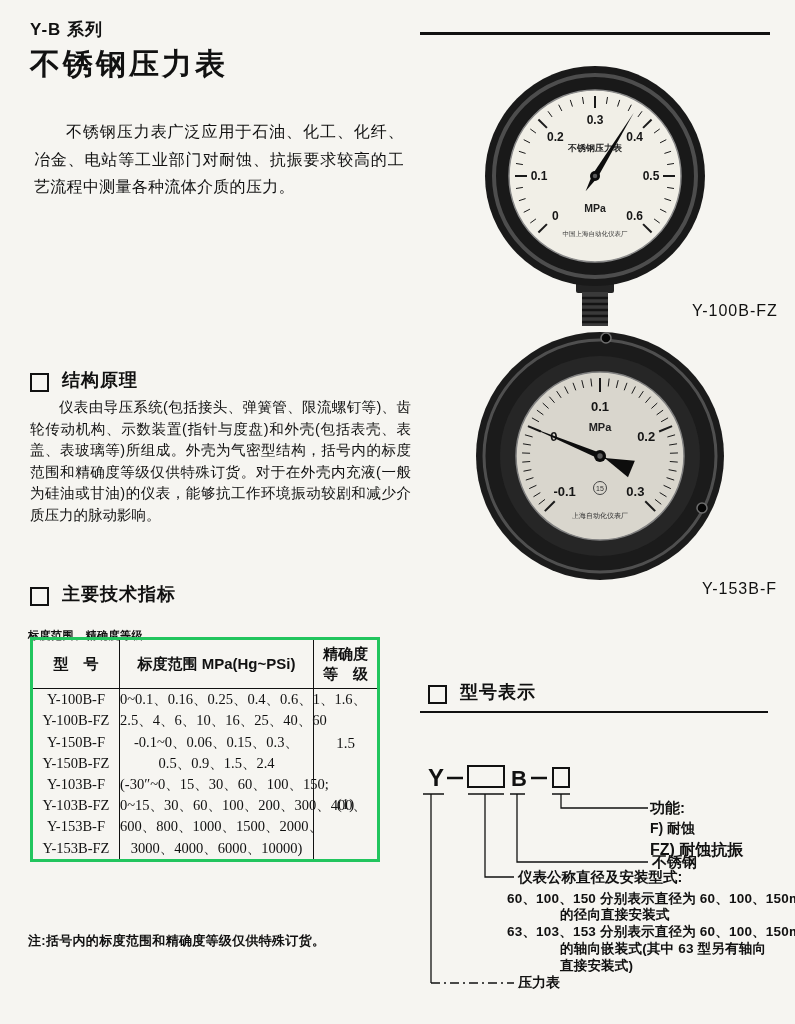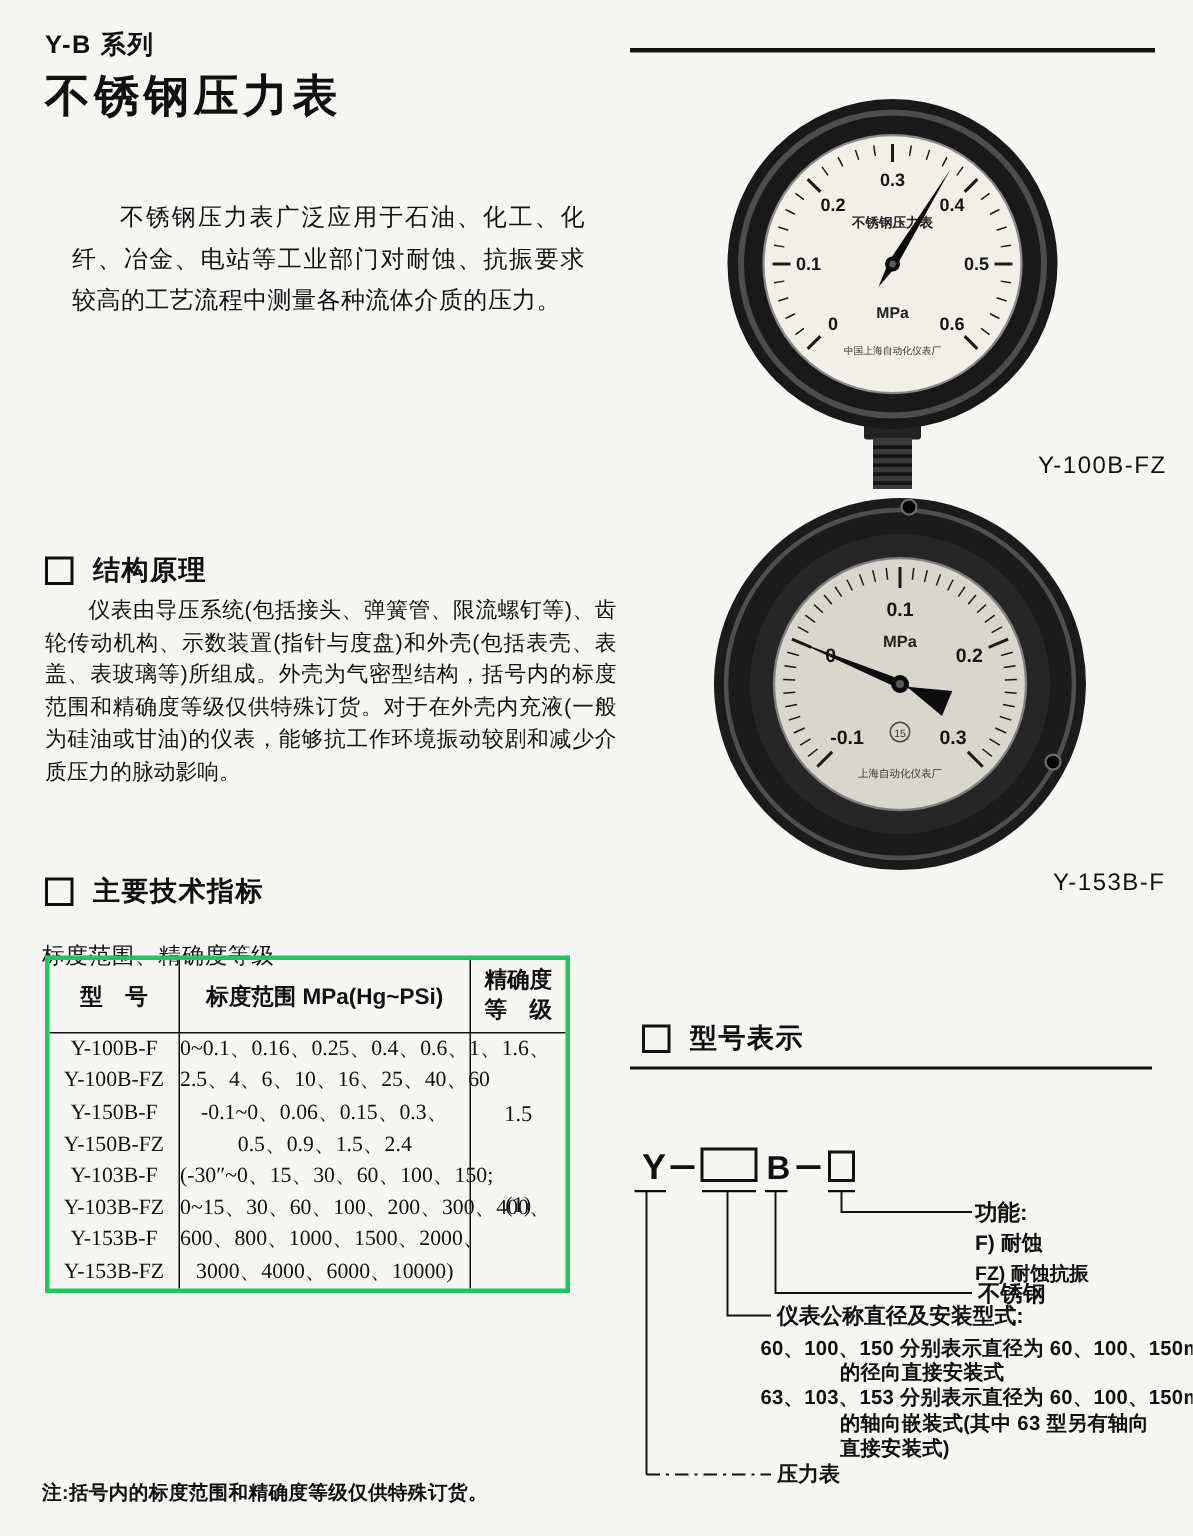--- a/index.html
+++ b/index.html
@@ -5,28 +5,28 @@
   html,body{margin:0;padding:0}
   body{
     width:795px;height:1024px;position:relative;overflow:hidden;
     background:#f6f5f1;color:#111;
     font-family:"Liberation Sans",sans-serif;
   }
   .abs{position:absolute}
   .series-title{left:30px;top:18px;font-size:17px;font-weight:bold;letter-spacing:1px}
   .main-title{left:30px;top:44px;font-size:30px;font-weight:bold;letter-spacing:3px}
   .intro{left:30px;top:114px;width:378px}
-  .intro p{margin:18px;font-size:16px;line-height:27.5px;text-align:justify;text-indent:2em;letter-spacing:.3px}
-  .sec-head{display:flex;align-items:center;gap:13px;font-size:18px;font-weight:bold;letter-spacing:1px}
+  .intro p{margin:4px;font-size:16px;line-height:27.5px;text-align:justify;text-indent:2em;letter-spacing:.3px}
+  .sec-head{display:flex;align-items:flex-end;gap:13px;font-size:18px;font-weight:bold;letter-spacing:1px}
   .checkbox{width:15px;height:15px;border:2px solid #111;flex:0 0 auto}
   .struct-head{left:30px;top:368px}
   .struct-body{left:30px;top:397px;width:381px;font-size:14.5px;line-height:21.6px;text-align:justify;text-indent:2em}
   .specs-head{left:30px;top:582px}
-  .subtitle{left:28px;top:628px;font-size:15px;font-weight:normal;letter-spacing:.5px}
-  .note{left:28px;top:986px;font-size:13px;font-weight:bold;letter-spacing:.3px}
+  .subtitle{left:28px;top:628px;font-size:11px;font-weight:bold;letter-spacing:.5px}
+  .note{left:28px;top:932px;font-size:13px;font-weight:bold;letter-spacing:.3px}
 
   table.specs{position:absolute;left:30px;top:637px;width:347px;border-collapse:collapse;table-layout:fixed;border:3px solid #22c55e;background:transparent}
   table.specs th,table.specs td{border:1.5px solid #111;padding:0;text-align:center;vertical-align:middle}
   table.specs thead th{font-size:15px;font-weight:bold;height:48px;font-family:"Liberation Sans",sans-serif}
   table.specs .hdr-acc div{line-height:20px}
   .cell-models div,.cell-ranges div{font-family:"Liberation Serif",serif;font-size:14.5px;white-space:nowrap}
   .g1 .cell-models div,.g1 .cell-ranges div{line-height:21.4px}
   .g2 .cell-models div,.g2 .cell-ranges div{line-height:21.2px}
   .g1 td{height:86px}
   .g2 td{height:170px}
@@ -260,21 +260,21 @@
 
   <polyline points="141,41 141,55 228,55" fill="none" stroke="#111" stroke-width="1.3"></polyline>
   <polyline points="97,41 97,109 228,109" fill="none" stroke="#111" stroke-width="1.3"></polyline>
   <polyline points="65,41 65,124 94,124" fill="none" stroke="#111" stroke-width="1.3"></polyline>
   <polyline points="11,41 11,230" fill="none" stroke="#111" stroke-width="1.3"></polyline>
   <line x1="11" y1="230" x2="94" y2="230" stroke="#111" stroke-width="1.3" stroke-dasharray="9 4 2 4"></line>
 </svg>
 
 <div class="abs callout" style="left:650px;top:799px;font-size:15px">功能:</div>
 <div class="abs callout" style="left:650px;top:820px;font-size:14px">F) 耐蚀</div>
-<div class="abs callout" style="left:650px;top:840px;font-size:13px">FZ) 耐蚀抗振</div>
+<div class="abs callout" style="left:650px;top:840px;font-size:16px">FZ) 耐蚀抗振</div>
 <div class="abs callout" style="left:652px;top:853px;font-size:15px">不锈钢</div>
 <div class="abs callout" style="left:518px;top:868px;font-size:14.5px">仪表公称直径及安装型式:</div>
 <div class="abs co-b" style="left:507px;top:890px">60、100、150 分别表示直径为 60、100、150mm</div>
 <div class="abs co-b" style="left:560px;top:906px">的径向直接安装式</div>
 <div class="abs co-b" style="left:507px;top:923px">63、103、153 分别表示直径为 60、100、150mm</div>
 <div class="abs co-b" style="left:560px;top:940px">的轴向嵌装式(其中 63 型另有轴向</div>
 <div class="abs co-b" style="left:560px;top:957px">直接安装式)</div>
 <div class="abs callout" style="left:518px;top:974px;font-size:14px;font-weight:600">压力表</div>
 
 </body></html>

